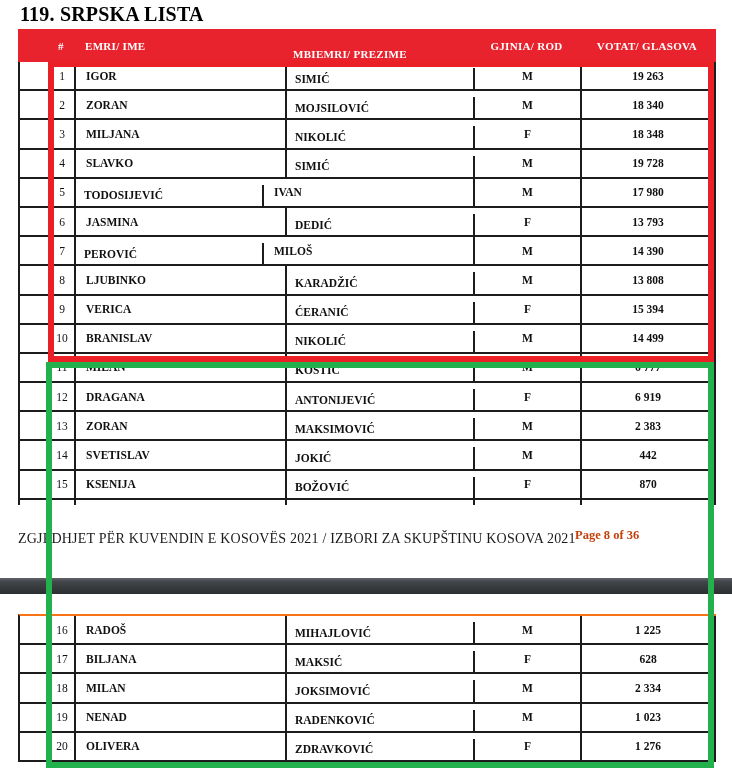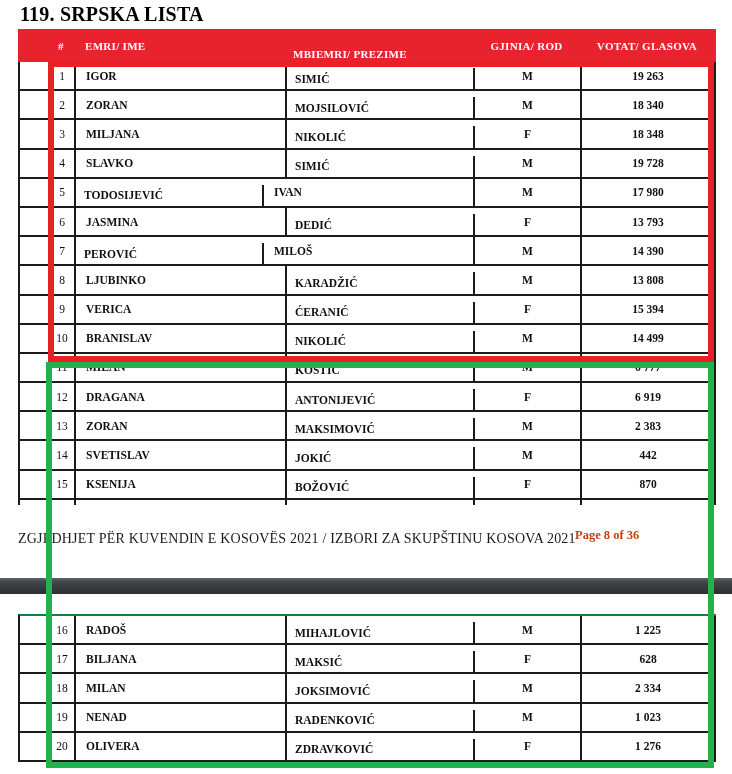--- a/index.html
+++ b/index.html
@@ -20,21 +20,21 @@
   .hc3 { width:188px; padding-left:8px;margin-top:17px; }
   .hc4 { width:107px; text-align:center; }
   .hc5 { width:134px; text-align:center; }
 
   
   .rows { position:absolute; left:18px; z-index:1; }
   #rows-p1 { top:62px; }
   #rows-p2 { top:614px; }
   .row { display:flex; width:698px; height:29.2px;
          border-left:2px solid #1c1c1c; border-bottom:2px solid #1c1c1c; }
-  .row.first { border-top:2px solid #15803d; height:31.2px; }
+  .row.first { border-top:2px solid #f97316; height:31.2px; }
   .cell { border-right:2px solid #1c1c1c; display:flex; align-items:center;
           font-size:11.5px; color:#101010; font-weight:bold; }
   .c0 { width:30px; }
   .c1 { width:26px; justify-content:center; font-weight:normal; }
   .c2 { width:211px; padding-left:10px; }
   .c3 { width:188px; padding-left:8px;margin-top:6px; }
   .c4 { width:107px; justify-content:center; }
   .c5 { width:134px; justify-content:center; }
 
   

